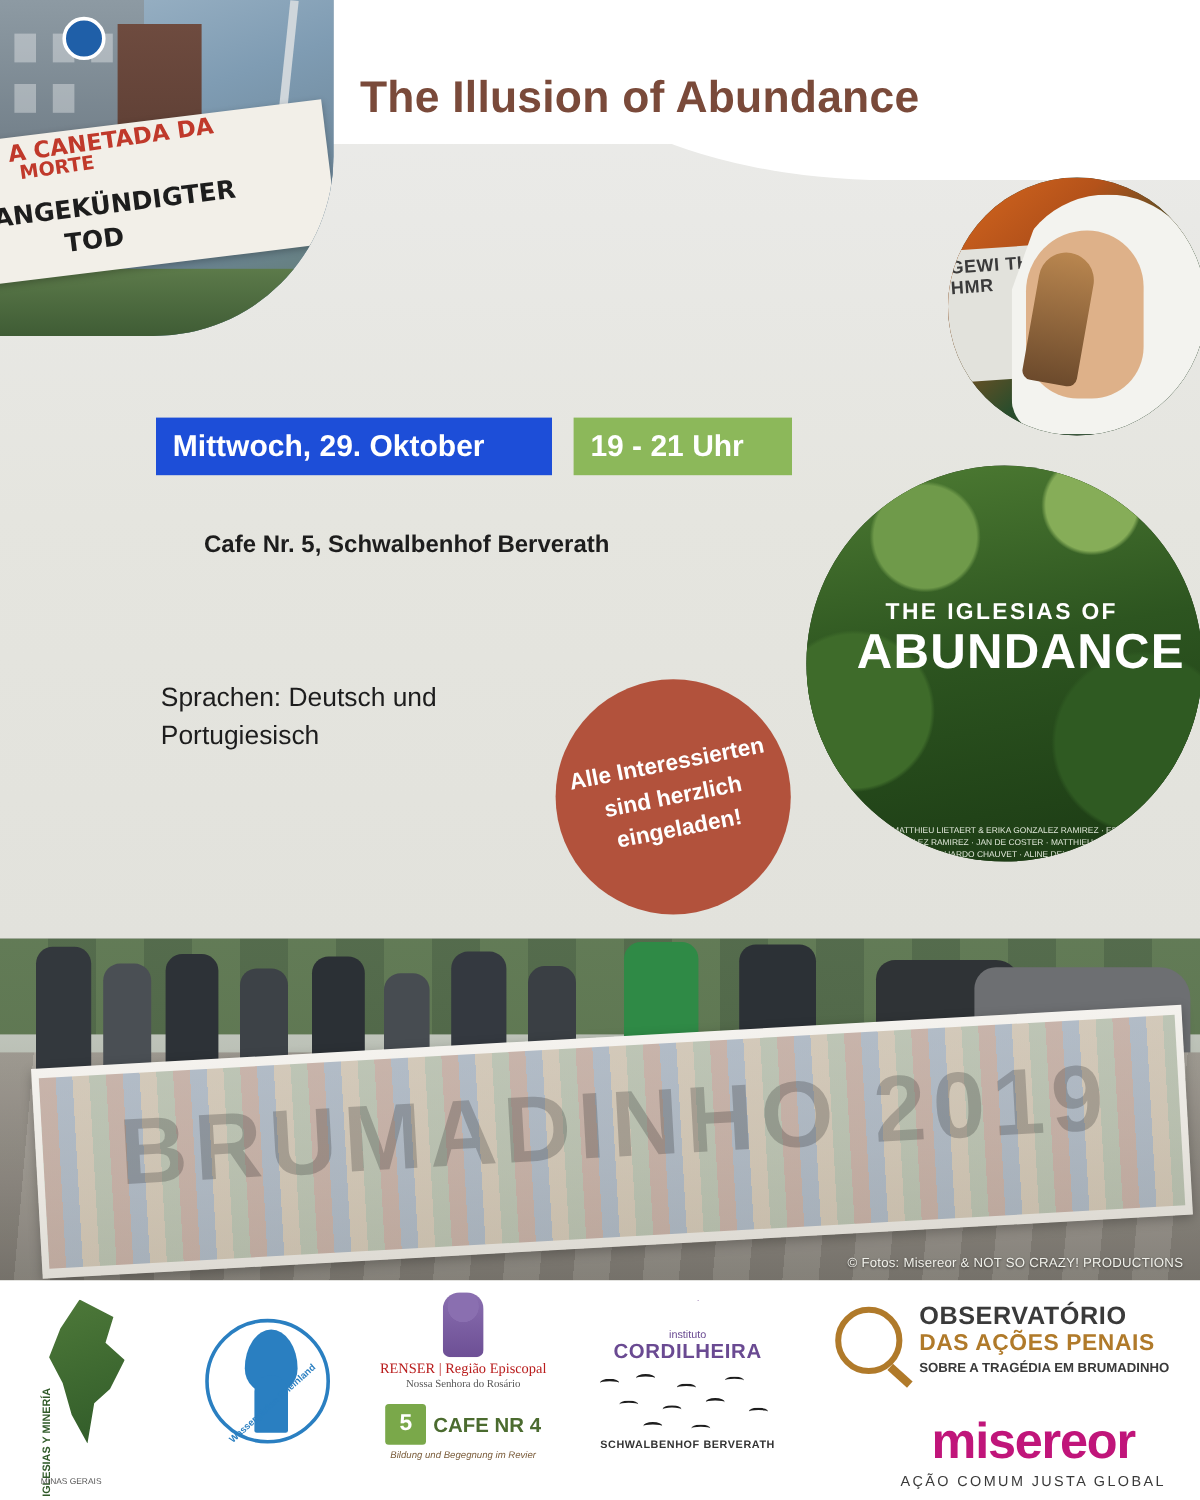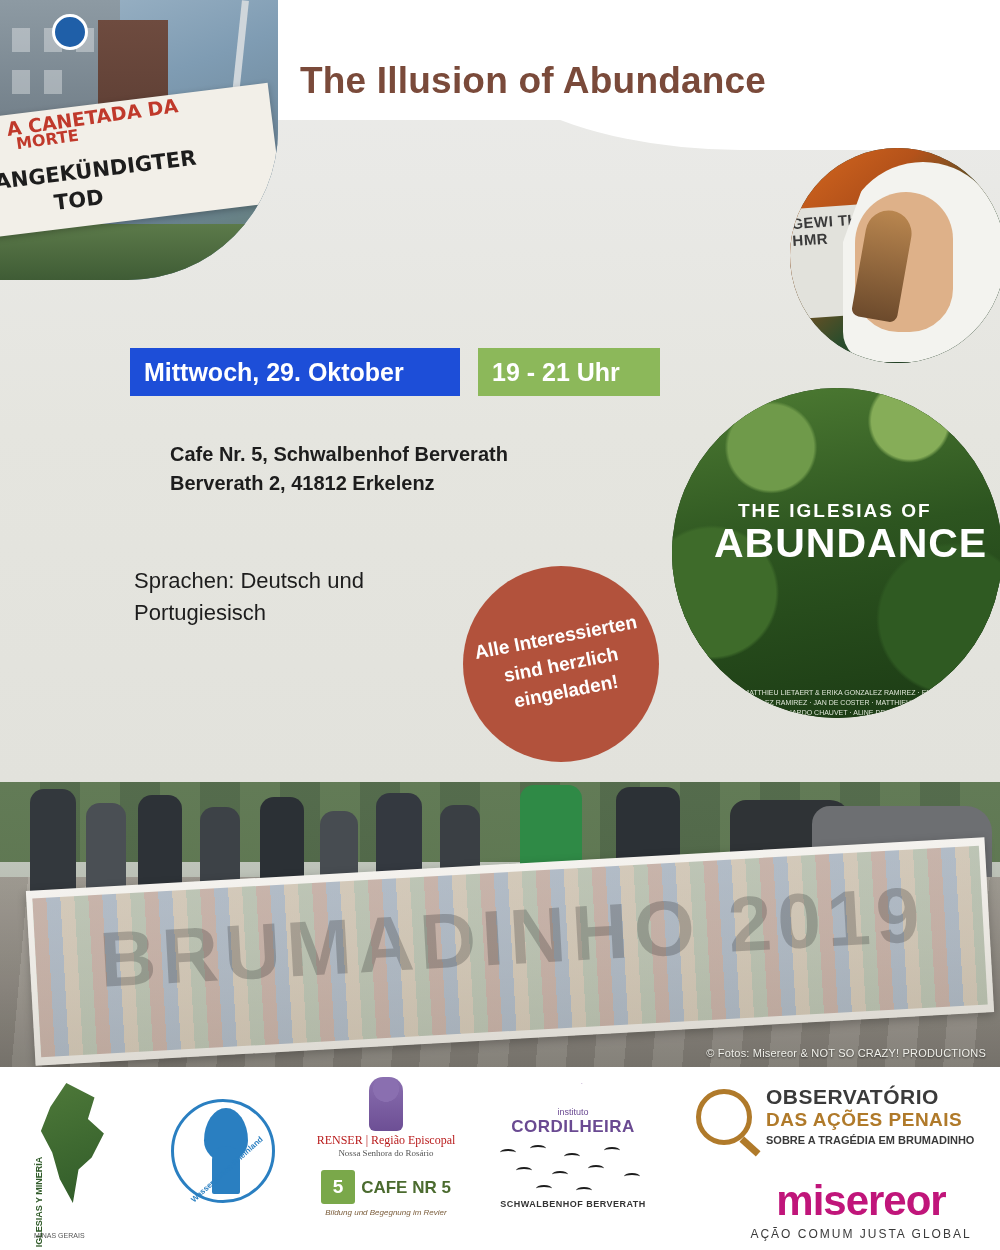--- a/index.html
+++ b/index.html
@@ -337,21 +337,20 @@
 
   <div class="bar-green1">
     <span>Mittwoch, 29. Oktober</span>
   </div>
   <div class="bar-green2">
     <span>19 - 21 Uhr</span>
   </div>
 
   <div class="addr">
     <div>Cafe Nr. 5, Schwalbenhof Berverath</div>
-    <div>Berverath 2, 41812 Erkelenz</div>
   </div>
 
   <div class="langs">Sprachen: Deutsch und Portugiesisch</div>
 
   <div class="photo-film">
     <div class="pf-bg"></div>
     <div class="pf-t1">THE IGLESIAS OF</div>
     <div class="pf-t2">ABUNDANCE</div>
     <div class="pf-credits">MATTHIEU LIETAERT &amp; ERIKA GONZALEZ RAMIREZ · ERIKA GONZALEZ RAMIREZ · JAN DE COSTER · MATTHIEU LIETAERT · EDUARDO CHAUVET · ALINE DEHASSE</div>
   </div>
@@ -400,21 +399,21 @@
       </div>
       <div class="cap">Wassergärten Rheinland</div>
     </div>
 
     <div class="logo lg3">
       <div class="fig"></div>
       <div class="t1">RENSER | Região Episcopal</div>
       <div class="t2">Nossa Senhora do Rosário</div>
       <div class="cafe">
         <div class="num">5</div>
-        <div class="txt">CAFE NR 5</div>
+        <div class="txt">CAFE NR 4</div>
       </div>
       <div class="sub">Bildung und Begegnung im Revier</div>
     </div>
 
     <div class="logo lg4">
       <div class="mount"></div>
       <div class="t1">instituto</div>
       <div class="t2">CORDILHEIRA</div>
       <div class="birds">
         <div class="b" style="left:22px;top:4px"></div>

